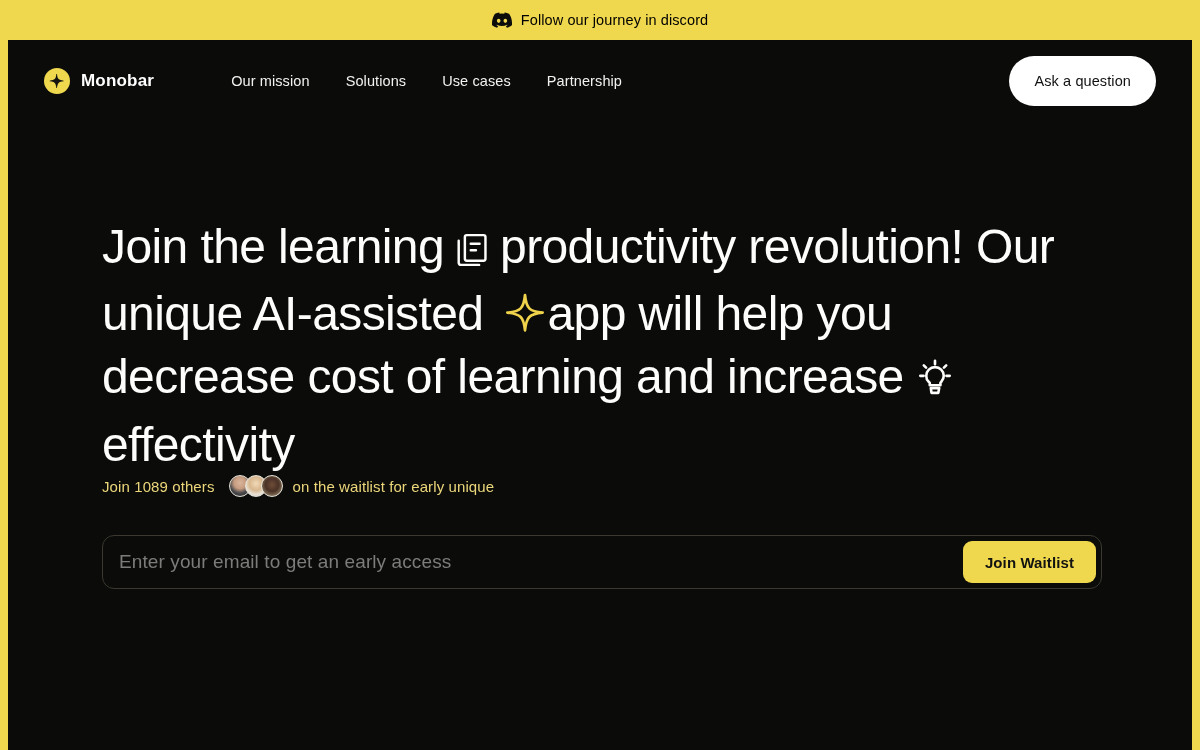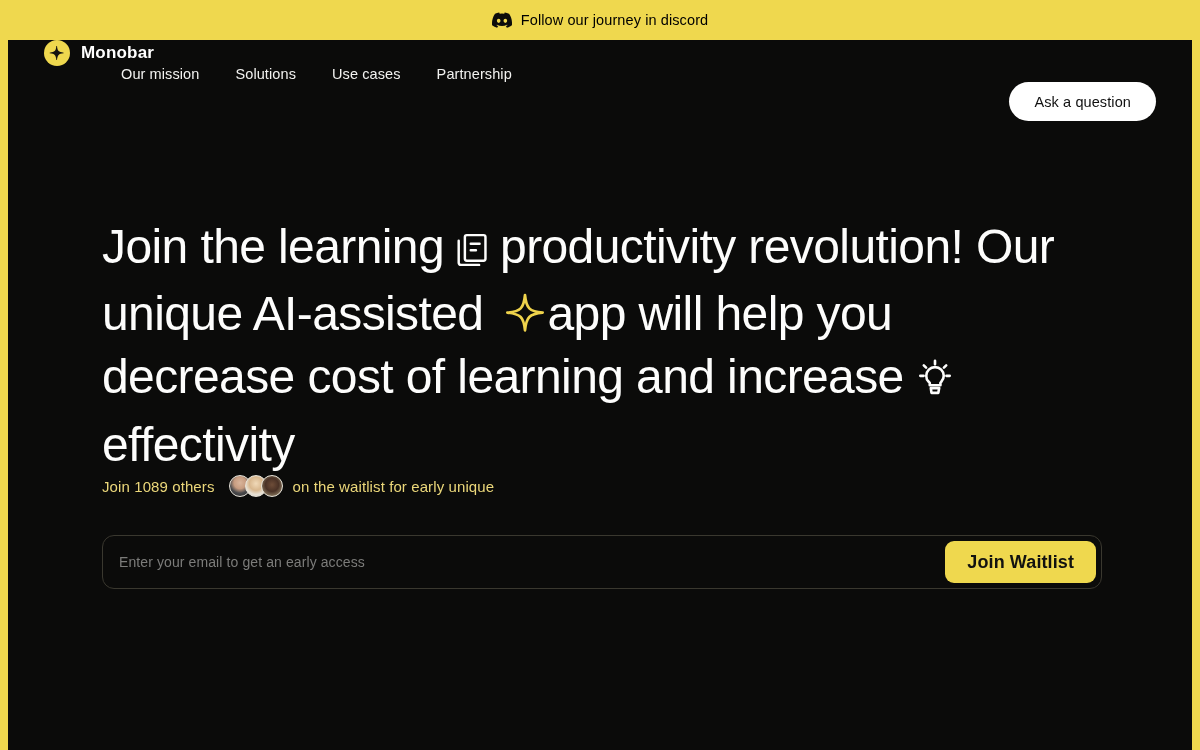--- a/index.html
+++ b/index.html
@@ -54,22 +54,22 @@
     height: 710px;
     background: #0B0B0A;
     position: relative;
     overflow: hidden;
   }
 
   
   .navbar {
     height: 81px;
     display: flex;
+    align-items: center;
     padding: 0 36px 0 36px;
-    flex-direction: column;
   }
   .brand {
     display: flex;
     align-items: center;
     gap: 11px;
     cursor: pointer;
   }
   .brand-mark {
     width: 26px;
     height: 26px;
@@ -185,34 +185,34 @@
     background: #0B0B0A;
   }
   .email-input {
     flex: 1;
     height: 52px;
     background: transparent;
     border: none;
     outline: none;
     color: #EDEDEA;
     font-family: "Liberation Sans", sans-serif;
-    font-size: 14px;
+    font-size: 19px;
     padding: 0 16px;
     letter-spacing: .1px;
   }
   .email-input::placeholder { color: #7C7C7A; }
   .submit-btn {
     background: #EFD84E;
     color: #121210;
     border: none;
     border-radius: 9px;
     height: 42px;
     padding: 0 22px;
     font-family: "Liberation Sans", sans-serif;
-    font-size: 18px;
+    font-size: 15px;
     font-weight: 700;
     letter-spacing: .1px;
     cursor: pointer;
     white-space: nowrap;
   }
 </style>
 </head>
 <body>
 
 <div class="announce-bar">

